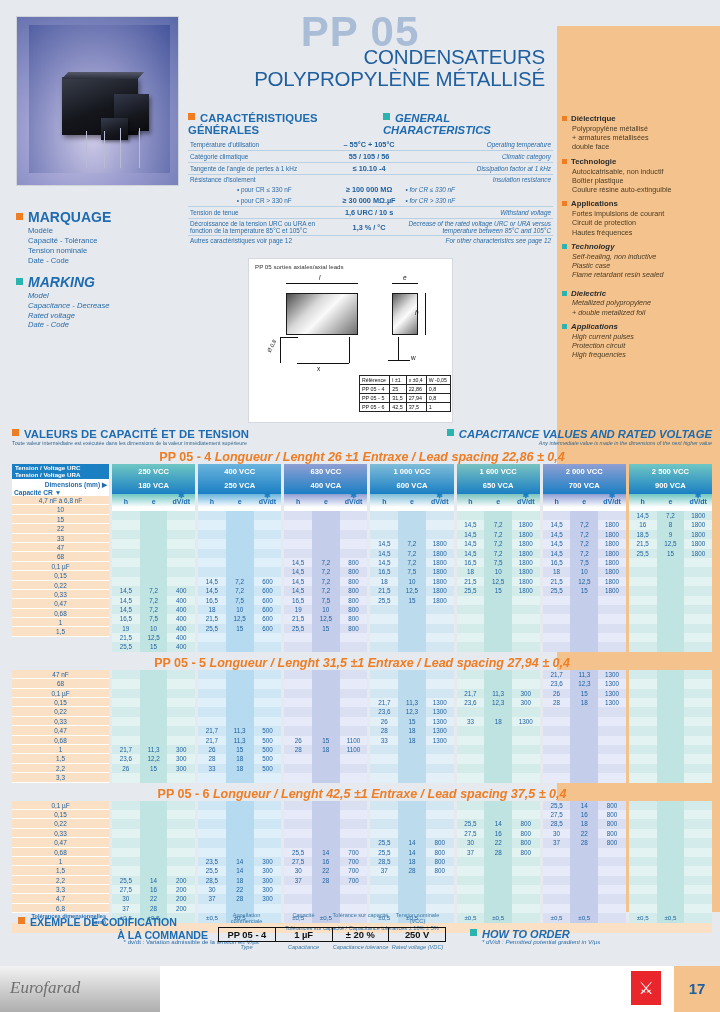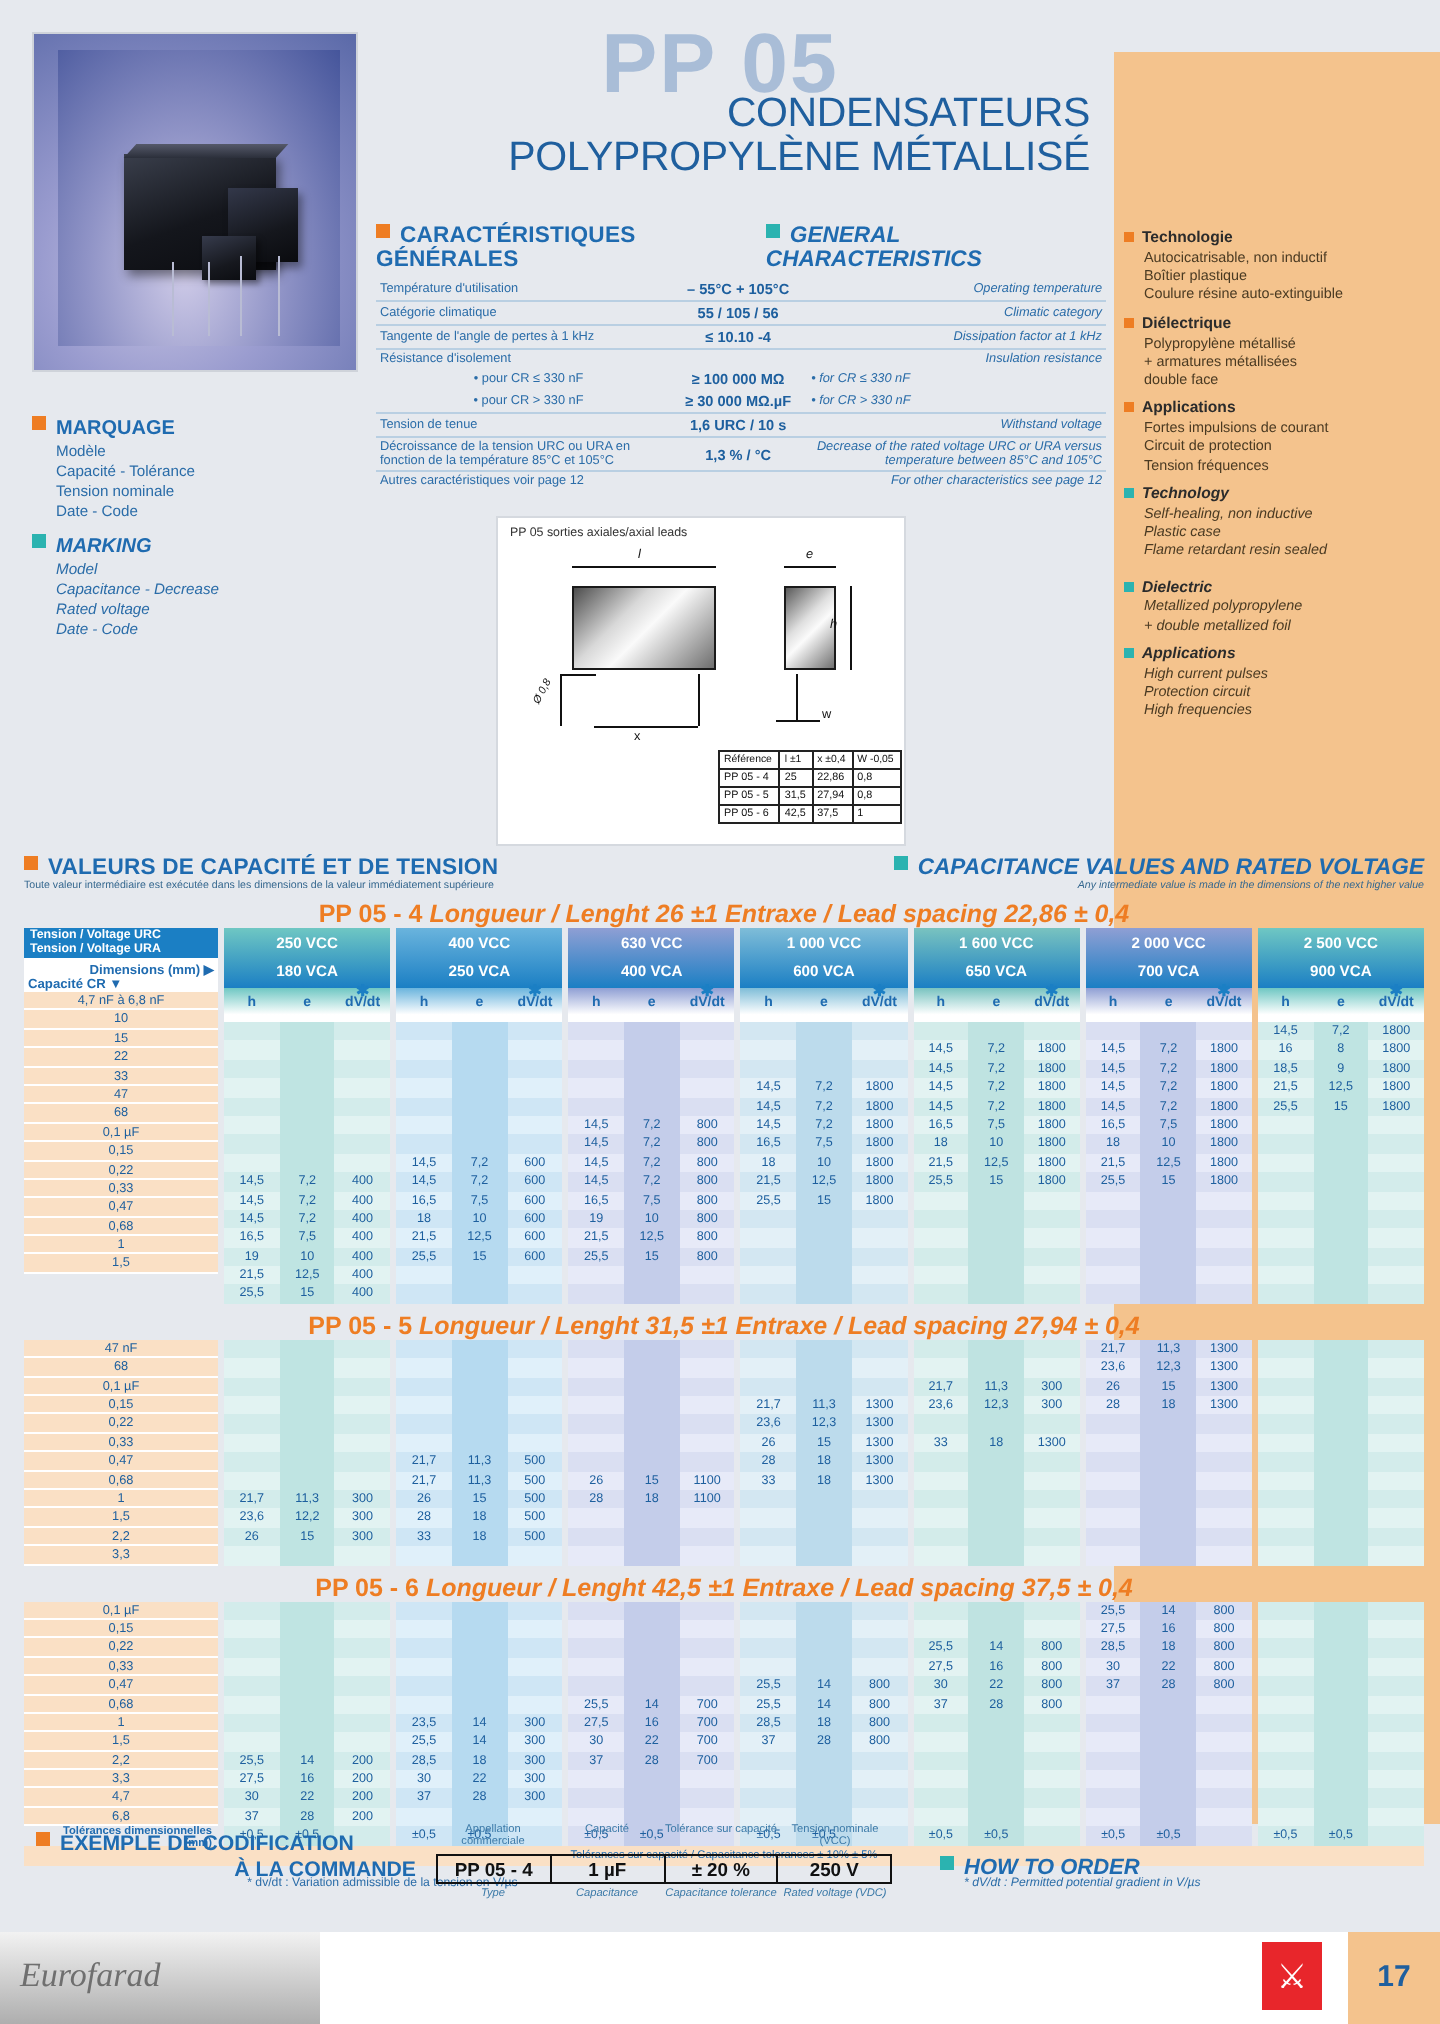--- a/index.html
+++ b/index.html
@@ -72,21 +72,21 @@
   .ol{position:absolute;right:6px;top:114px;width:152px;font-size:7.2px;color:#4a3a22;line-height:1.28;}
   .ol .grp{margin-bottom:5px;}
   .ol .t{font-weight:bold;font-size:7.8px;color:#2b2b2b;}
   .ol .t.it{font-style:italic;}
   .ol .ln{padding-left:10px;}
   .ol .ln.it{font-style:italic;}
   .ol .bl{display:inline-block;width:5px;height:5px;margin-right:4px;}
 
   
   .mk{position:absolute;left:16px;top:208px;width:165px;font-size:7.6px;color:#2a6ca8;line-height:1.3;}
-  .mk .t{font-weight:bold;font-size:10px;color:#1f6bb0;}
+  .mk .t{font-weight:bold;font-size:14px;color:#1f6bb0;}
   .mk .t.it{font-style:italic;}
   .mk .ln{padding-left:12px;}
   .mk .ln.it{font-style:italic;}
   .mk .grp{margin-bottom:7px;}
 
   
   .draw{position:absolute;left:248px;top:258px;width:205px;height:165px;background:#ffffff;border:1px solid #d5d9df;}
   .draw .cap{position:absolute;left:6px;top:4px;font-size:6.2px;color:#333;}
   .body1{position:absolute;left:37px;top:34px;width:72px;height:42px;
     background:linear-gradient(135deg,#4d4d4d 0%,#d8d8d8 35%,#fafafa 52%,#c6c6c6 70%,#6e6e6e 100%);
@@ -243,36 +243,36 @@
             <td class="l nb">Autres caractéristiques voir page 12</td>
             <td class="c nb"></td>
             <td class="r nb">For other characteristics see page 12</td>
           </tr>
     </tbody>
       </table>
   </div>
 
   <div class="ol">
     <div class="grp">
+      <div class="t"><span class="bl" style="background:#ee7d23"></span><span>Diélectrique</span></div>
+      <div class="ln">Polypropylène métallisé</div>
+      <div class="ln">+ armatures métallisées</div>
+      <div class="ln">double face</div>
+    </div>
+    <div class="grp">
       <div class="t"><span class="bl" style="background:#ee7d23"></span><span>Technologie</span></div>
       <div class="ln">Autocicatrisable, non inductif</div>
       <div class="ln">Boîtier plastique</div>
       <div class="ln">Coulure résine auto-extinguible</div>
     </div>
     <div class="grp">
-      <div class="t"><span class="bl" style="background:#ee7d23"></span><span>Diélectrique</span></div>
-      <div class="ln">Polypropylène métallisé</div>
-      <div class="ln">+ armatures métallisées</div>
-      <div class="ln">double face</div>
-    </div>
-    <div class="grp">
       <div class="t"><span class="bl" style="background:#ee7d23"></span><span>Applications</span></div>
       <div class="ln">Fortes impulsions de courant</div>
       <div class="ln">Circuit de protection</div>
-      <div class="ln">Tension fréquences</div>
+      <div class="ln">Hautes fréquences</div>
     </div>
     <div class="grp">
       <div class="t it"><span class="bl" style="background:#2bb3b0"></span><span>Technology</span></div>
       <div class="ln it">Self-healing, non inductive</div>
       <div class="ln it">Plastic case</div>
       <div class="ln it">Flame retardant resin sealed</div>
     </div>
     <div class="grp" style="margin-top:9px">
       <div class="t it"><span class="bl" style="background:#2bb3b0"></span><span>Dielectric</span></div>
       <div class="ln it">Metallized polypropylene</div>

